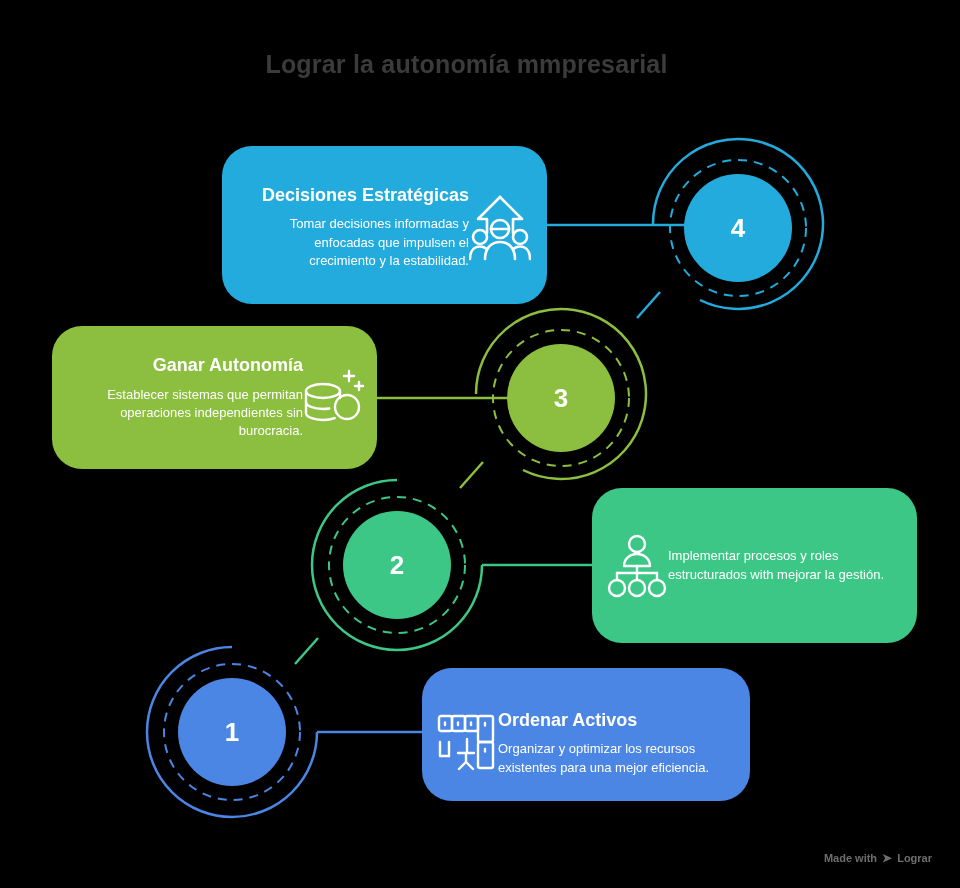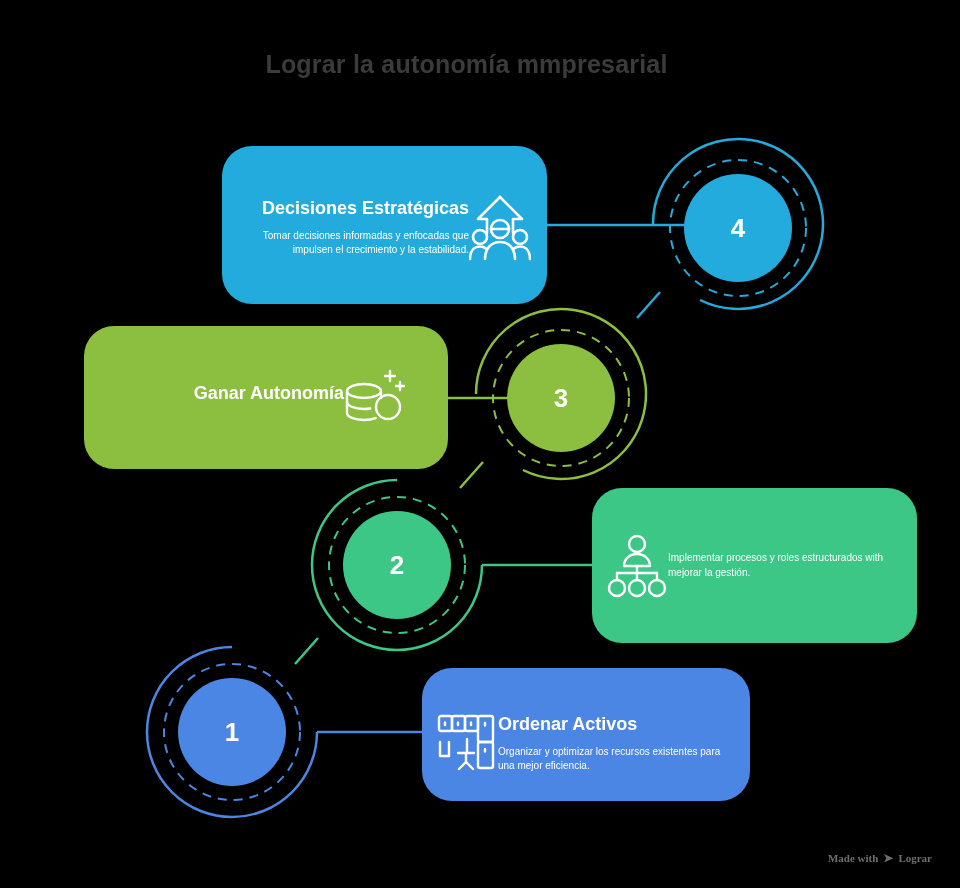--- a/index.html
+++ b/index.html
@@ -56,21 +56,21 @@
   }
   .card-title {
     color: #ffffff;
     font-weight: bold;
     font-size: 18px;
     line-height: 1.25;
     margin: 0 0 9px 0;
   }
   .card-desc {
     color: #ffffff;
-    font-size: 10px;
+    font-size: 13px;
     line-height: 1.42;
     margin: 0;
   }
   .card-icon {
     flex: 0 0 auto;
     display: flex;
     align-items: center;
     justify-content: center;
   }
   .align-right { text-align: right; }
@@ -81,24 +81,23 @@
     left: 222px; top: 146px;
     width: 325px; height: 158px;
     background: #22abdc;
     padding: 4px 16px 0 24px;
   }
   #card-strategic .card-body { width: 238px; }
 
   
   #card-autonomy {
     left: 52px; top: 326px;
-    width: 364px; height: 143px;
+    width: 325px; height: 143px;
     background: #8cbe3f;
-    padding: 0 32px 0 24px;
-    margin-left: 32px;
+    padding: 0 12px 0 24px;
   }
   #card-autonomy .card-body { width: 236px; }
 
   
   #card-structure {
     left: 592px; top: 488px;
     width: 325px; height: 155px;
     background: #3dc786;
     padding: 0 22px 0 14px;
   }
@@ -149,21 +148,20 @@
   #watermark {
     position: absolute;
     right: 28px;
     bottom: 24px;
     display: flex;
     align-items: flex-end;
     gap: 5px;
     color: #6e6e6e;
     font-size: 11px;
     font-weight: bold;
-    font-family: Liberation Serif, serif;
   }
   #watermark .wm-mark {
     display: inline-block;
     line-height: 1;
     font-size: 12px;
   }
 </style>
 </head>
 <body>
 
@@ -235,20 +233,21 @@
         <path d="M1 68 C1 60 5 55.5 11 55.5 C13.2 55.5 15.2 56.2 16.8 57.4"></path>
         <circle cx="51" cy="46" r="7"></circle>
         <path d="M61 68 C61 60 57 55.5 51 55.5 C48.8 55.5 46.8 56.2 45.2 57.4"></path>
       </svg>
     </div>
   </div>
 
   <div class="card" id="card-autonomy">
     <div class="card-body align-right">
       <div class="card-title">Ganar Autonomía</div>
+      <div class="card-desc">Establecer sistemas que permitan operaciones independientes sin burocracia.</div>
     </div>
     <div class="card-icon">
       <svg width="62" height="66" viewBox="0 0 62 66" fill="none" stroke="#ffffff" stroke-width="2.4" stroke-linecap="round" stroke-linejoin="round">
         <ellipse cx="20" cy="26" rx="17" ry="7"></ellipse>
         <path d="M3 26 V48 C3 51.9 10.6 55 20 55 C24.5 55 28.6 54.3 31.6 53.1"></path>
         <path d="M37 26 V33"></path>
         <path d="M3 37 C3 40.9 10.6 44 20 44 C22.2 44 24.3 43.8 26.2 43.5"></path>
         <circle cx="44" cy="42" r="12"></circle>
         <path d="M46 6 V16 M41 11 H51"></path>
         <path d="M56 17 V25 M52 21 H60"></path>

